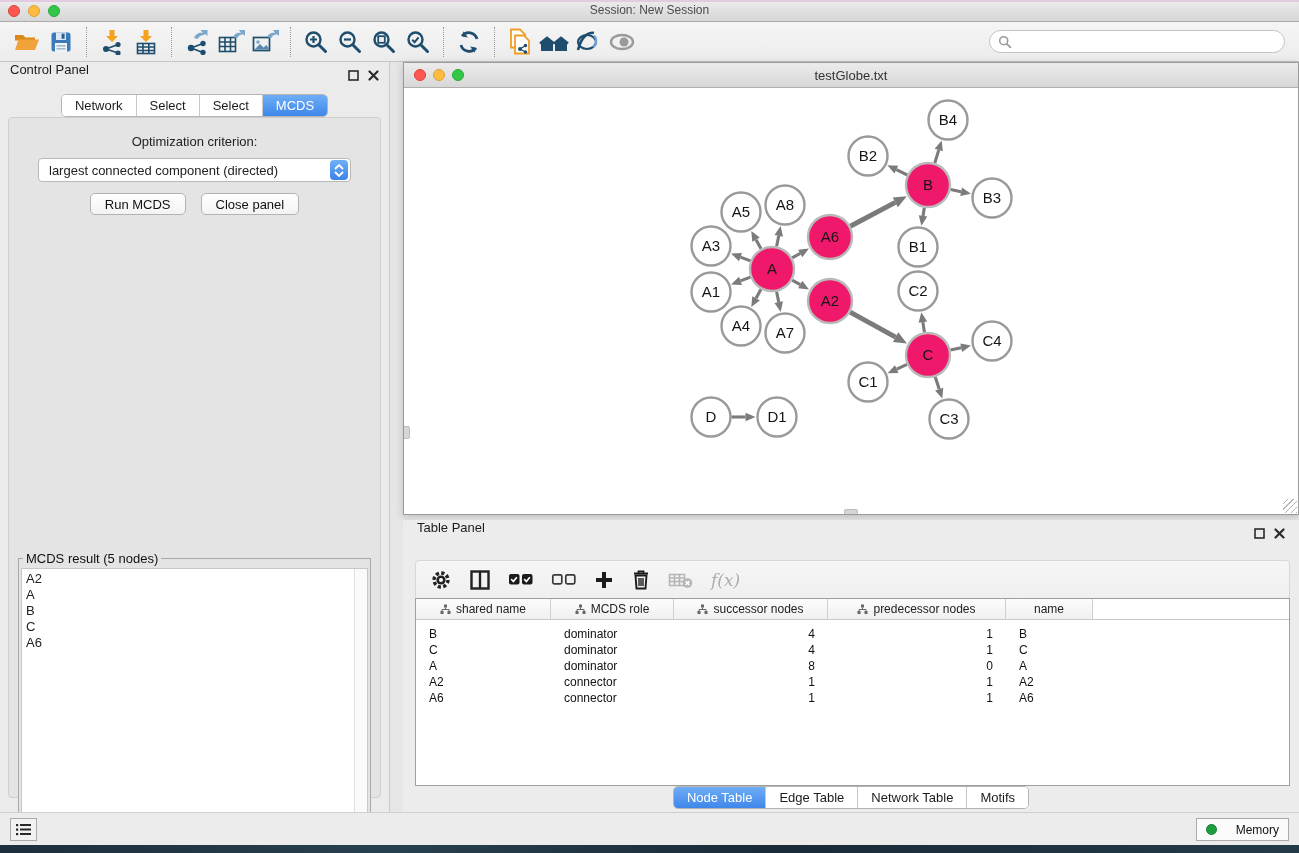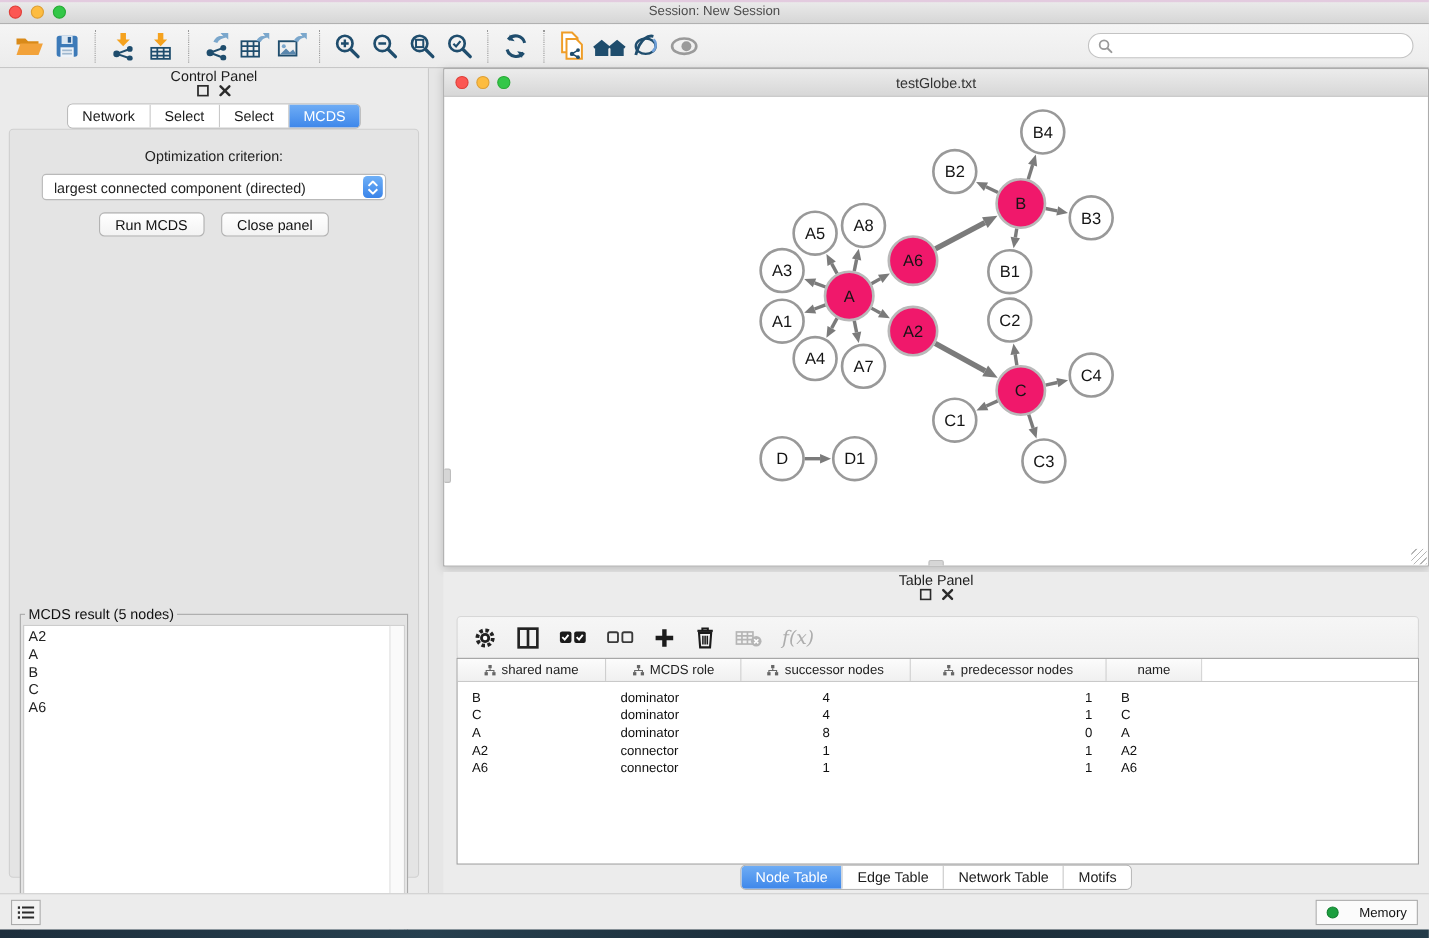--- a/index.html
+++ b/index.html
@@ -24,21 +24,21 @@
   .tb-btn { width:34px; height:32px; display:flex; align-items:center; justify-content:center; }
   .tb-sep { width:1px; height:30px; border-left:1px dotted #9a9a9a; margin:0 8px; }
   .tb-spacer { flex:1; }
   .searchbox { width:296px; height:23px; background:#fff; border:1px solid #c3c3c3; border-radius:12px;
     display:flex; align-items:center; padding:0 8px; margin-right:4px; }
   .searchbox input { border:none; outline:none; flex:1; font-size:12px; background:transparent; }
 
   
   .control-panel { position:absolute; left:0; top:62px; width:390px; height:750px;
     background:#ebebeb; border-right:1px solid #c9c9c9; }
-  .panel-head { height:26px; display:flex; align-items:center; padding:0 10px;flex-direction:column; }
+  .panel-head { height:26px; display:flex; padding:0 10px; }
   .panel-head .ph-title { font-size:13px; color:#1c1c1c; flex:1; }
   .ph-icons { display:flex; gap:9px; align-items:center; }
   .cp-tabs-row { display:flex; justify-content:center; margin-top:6px; }
   .seg { display:inline-flex; border:1px solid #b5b5b5; border-radius:5px; overflow:hidden; background:#fff; }
   .seg .tab { padding:3px 13px; font-size:13px; color:#1c1c1c; border-left:1px solid #c9c9c9; background:#fff; cursor:default; }
   .seg .tab:first-child { border-left:none; }
   .seg .tab.selected { background:linear-gradient(#6fadf5,#3e87ea); color:#fff; }
   .cp-content { position:absolute; left:8px; right:8px; top:55px; bottom:14px;
     background:#e4e4e4; border:1px solid #cfcfcf; border-radius:4px; }
   .crit-label { text-align:center; margin-top:16px; font-size:13px; }
@@ -79,21 +79,21 @@
   .tp-toolbar .tpi { display:flex; align-items:center; justify-content:center; }
   .fx { font-family:"DejaVu Serif", serif; font-style:italic; font-size:17px; color:#adadad; }
   .data-table { position:absolute; left:12px; right:9px; top:78px; bottom:26px;
     background:#fff; border:1px solid #9e9e9e; overflow:hidden; }
   .dt-header { display:flex; height:21px; background:linear-gradient(#fcfcfc,#f0f0f0); border-bottom:1px solid #c9c9c9; }
   .dt-th { display:flex; align-items:center; justify-content:center; gap:5px; font-size:12px; color:#222;
     border-right:1px solid #cfcfcf; height:100%; }
   .dt-th.filler { flex:1; border-right:none; background:#fff; }
   .dt-row { display:flex; height:16px; line-height:16px; font-size:12px; color:#111; }
   .dt-td { padding:0 13px; white-space:nowrap; overflow:hidden; }
-  .col0 { width:135px; } .col1 { width:123px; } .col2 { width:154px; text-align:center; }
+  .col0 { width:135px; } .col1 { width:123px; } .col2 { width:154px; text-align:right; }
   .col3 { width:178px; text-align:right; } .col4 { width:87px; }
   .dt-body { padding-top:6px; }
   .tp-tabs { position:absolute; left:0; right:0; bottom:0; height:26px; display:flex; justify-content:center; align-items:flex-start; }
 
   
   .statusbar { position:absolute; left:0; top:812px; width:1299px; height:33px; background:#ececec; border-top:1px solid #cfcfcf; }
   .list-btn { position:absolute; left:10px; top:5px; width:27px; height:23px; background:#f2f2f2; border:1px solid #ababab;
     display:flex; align-items:center; justify-content:center; }
   .memory-btn { position:absolute; right:10px; top:5px; height:23px; background:#fbfbfb; border:1px solid #ababab;
     display:flex; align-items:center; gap:19px; padding:0 9px; font-size:12px; color:#111;text-align:right; }

